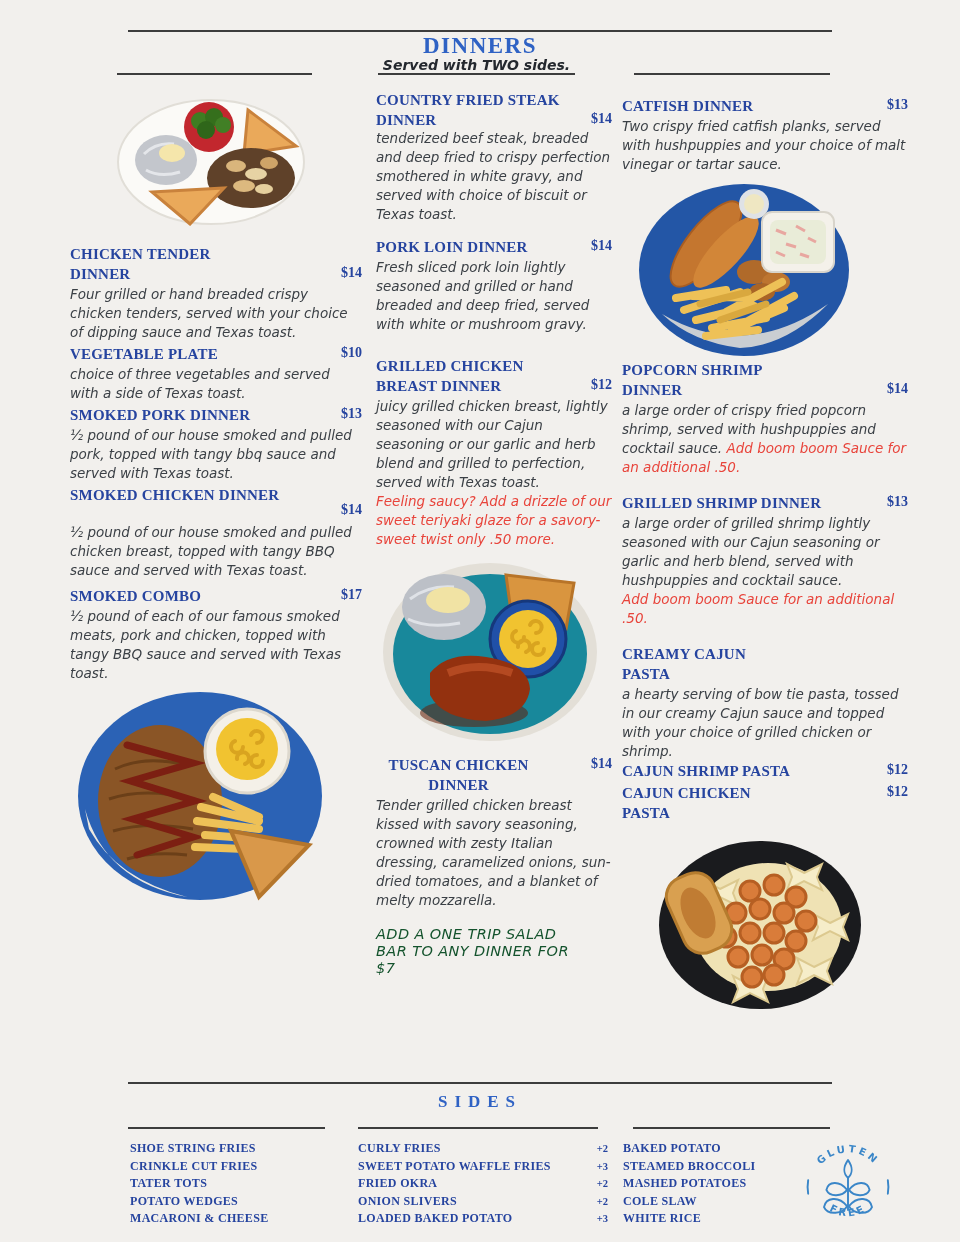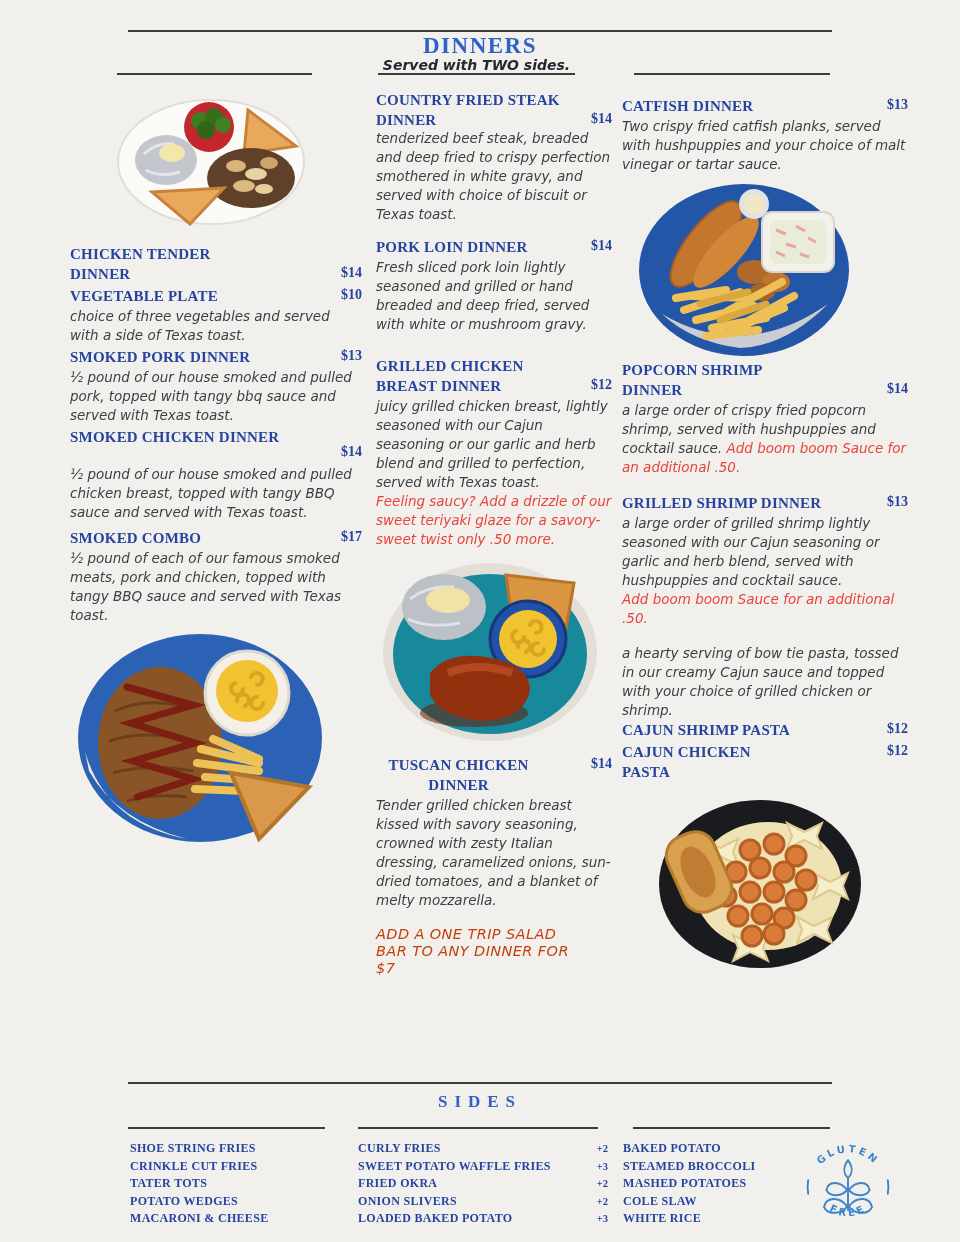--- a/index.html
+++ b/index.html
@@ -19,21 +19,21 @@
   .item-name{margin:0;font-family:"Liberation Serif",serif;font-weight:bold;color:#26449f;font-size:15px;line-height:20px;letter-spacing:0.2px;}
   .item-price{position:absolute;right:0;top:1px;font-family:"Liberation Serif",serif;font-weight:bold;color:#26449f;font-size:14px;}
   .price-l2{top:21px;}
   .price-drop{top:17px;}
   .item-desc{margin:1px 0 0 0;font-style:italic;color:#3b4046;font-size:13.5px;line-height:19px;}
   .desc-gap{margin-top:18px;}
   .red{color:#e8443b;}
   .note-red{margin:0;font-style:italic;color:#e8443b;font-size:13.5px;line-height:19px;}
   .nw185{max-width:185px;} .nw190{max-width:190px;} .nw175{max-width:175px;}
   .nw170{max-width:170px;} .nw165{max-width:165px;text-align:center;} .nw160{max-width:160px;} .nw155{max-width:155px;}
-  .promo{margin:16px 4px 0 0;width:195px;font-style:italic;color:#c2410c;font-size:14.5px;line-height:17px;letter-spacing:0.4px;}
+  .promo{margin:16px 4px 0 0;width:195px;font-style:italic;color:#14532d;font-size:14.5px;line-height:17px;letter-spacing:0.4px;}
   .photo{display:block;}
   .sides-list{position:absolute;top:1140px;}
   #sides-col1{left:130px;width:215px;}
   #sides-col2{left:358px;width:250px;}
   #sides-col3{left:623px;width:200px;}
   .side-item{font-family:"Liberation Serif",serif;font-weight:bold;color:#26449f;font-size:12px;line-height:17.5px;letter-spacing:0.3px;}
   .side-row{display:flex;justify-content:space-between;align-items:baseline;}
   .side-price{font-family:"Liberation Serif",serif;font-weight:bold;color:#26449f;font-size:10.5px;}
   #gf-badge{position:absolute;left:800px;top:1138px;}
 </style>
@@ -70,20 +70,21 @@
         <ellipse cx="128" cy="90" rx="11" ry="6" fill="#dcb97f"></ellipse>
       <ellipse cx="148" cy="93" rx="9" ry="5" fill="#e5cf9d"></ellipse>
       <path d="M36,96 L108,92 L74,128 Z" fill="#eaa95a" stroke="#c9823c" stroke-width="3"></path>
     </svg>
 
     <div class="item" style="margin-top:18px;">
       <div class="item-head">
         <h3 class="item-name nw185">CHICKEN TENDER DINNER</h3>
         <span class="item-price price-l2">$14</span>
       </div>
+      <p class="item-desc">Four grilled or hand breaded crispy chicken tenders, served with your choice of dipping sauce and Texas toast.</p>
     </div>
 
     <div class="item" style="margin-top:2px;">
       <div class="item-head">
         <h3 class="item-name">VEGETABLE PLATE</h3>
         <span class="item-price">$10</span>
       </div>
       <p class="item-desc">choice of three vegetables and served with a side of Texas toast.</p>
     </div>
 
@@ -217,20 +218,23 @@
     <div class="item" style="margin-top:16px;">
       <div class="item-head">
         <h3 class="item-name">GRILLED SHRIMP DINNER</h3>
         <span class="item-price">$13</span>
       </div>
       <p class="item-desc">a large order of grilled shrimp lightly seasoned with our Cajun seasoning or garlic and herb blend, served with hushpuppies and cocktail sauce.</p>
       <p class="note-red">Add boom boom Sauce for an additional .50.</p>
     </div>
 
     <div class="item" style="margin-top:16px;">
+      <div class="item-head">
+        <h3 class="item-name nw155">CREAMY CAJUN PASTA</h3>
+      </div>
       <p class="item-desc">a hearty serving of bow tie pasta, tossed in our creamy Cajun sauce and topped with your choice of grilled chicken or shrimp.</p>
     </div>
 
     <div class="item">
       <div class="item-head">
         <h3 class="item-name">CAJUN SHRIMP PASTA</h3>
         <span class="item-price">$12</span>
       </div>
     </div>
 

